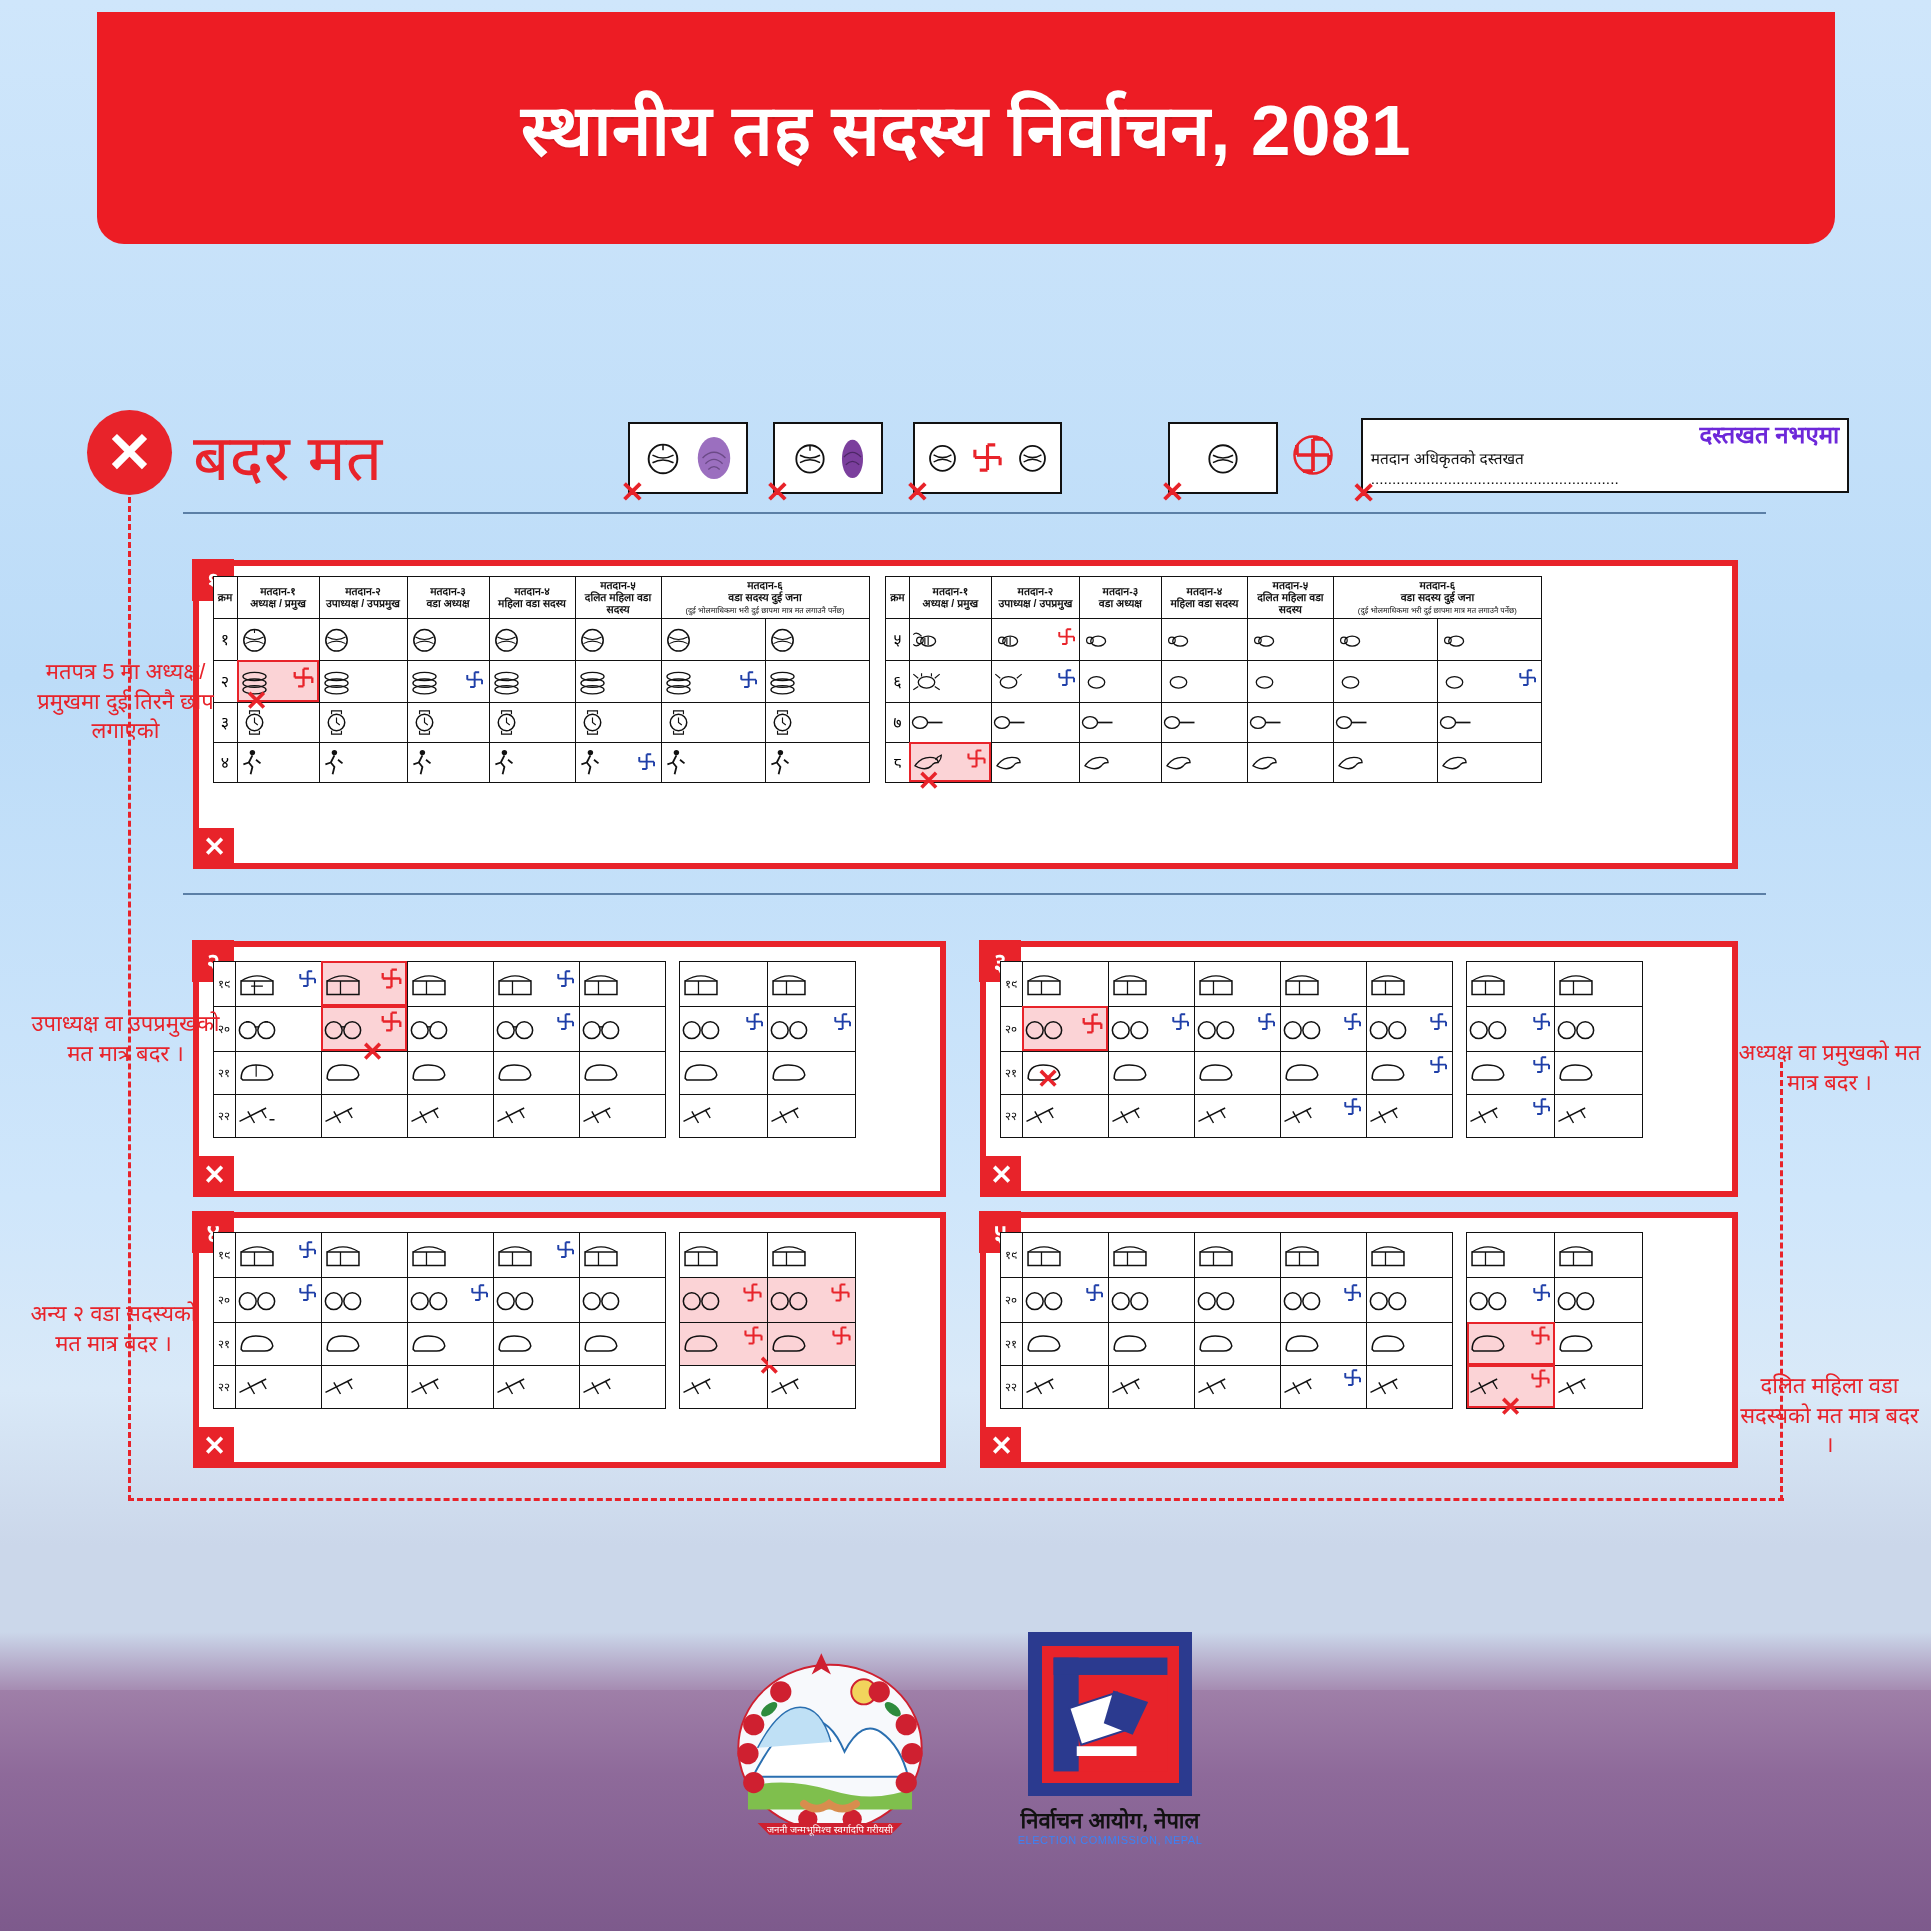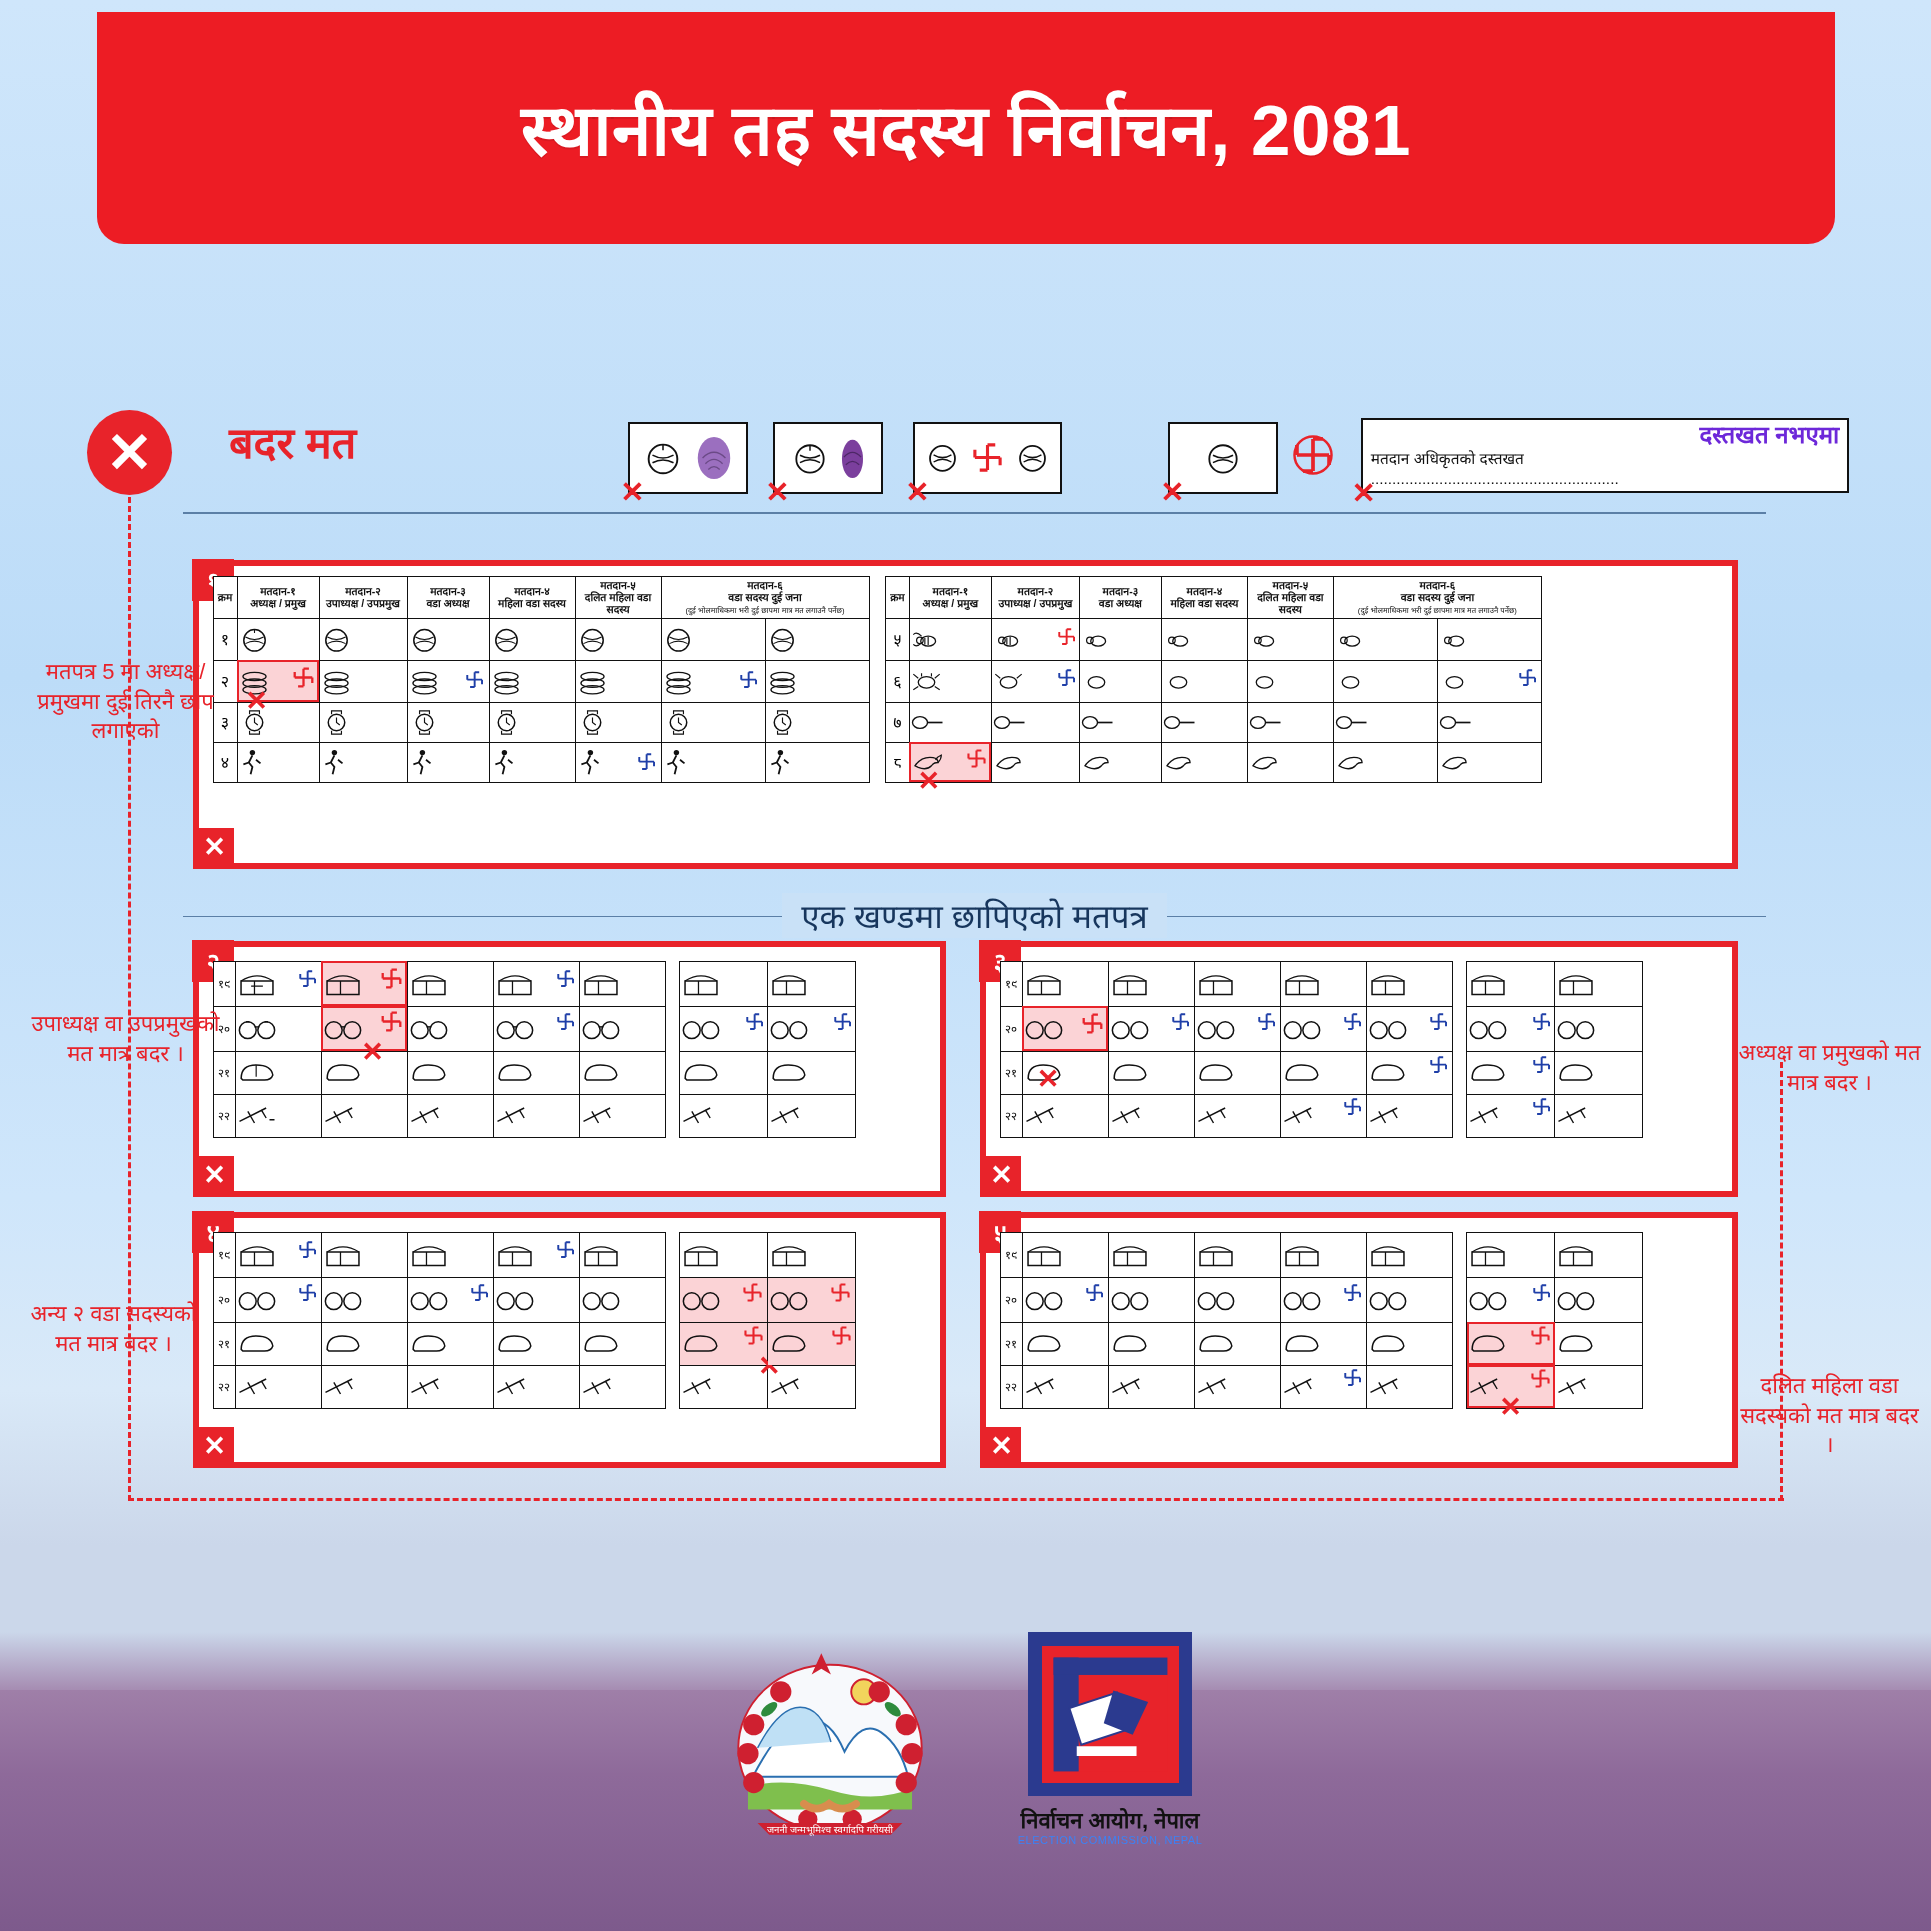--- a/index.html
+++ b/index.html
@@ -29,21 +29,21 @@
     font-family:"Liberation Sans", sans-serif;text-shadow:0 1.9px 0 rgba(0,0,0,.08);
   }
   
   .badar-row{position:absolute;left:87px;top:410px;width:1767px;height:92px;}
   .badar-x-circle{
     position:absolute;left:0;top:0;width:85px;height:85px;border-radius:50%;
     background:#e8232a;display:flex;align-items:center;justify-content:center;
     color:#fff;font-size:56px;font-weight:bold;line-height:1;
   }
   .badar-title{
-    position:absolute;left:106px;top:1.9px;color:#e8232a;font-size:43px;font-weight:bold;margin-left:36px;
+    position:absolute;left:106px;top:1.9px;color:#e8232a;font-size:64px;font-weight:normal;
   }
   .chip{
     position:absolute;top:11.6px;height:68px;border:2.9px solid #111;background:#fff;
     display:flex;align-items:center;justify-content:center;gap:7.7px;
   }
   .chip .mini-x{position:absolute;left:-9.7px;bottom:-17.4px;color:#e8232a;font-size:29px;font-weight:bold;}
   .chip.c1{left:541px;width:116px;}
   .chip.c2{left:686px;width:106px;}
   .chip.c3{left:826px;width:145px;}
   .chip.c4{left:1081px;width:106px;}
@@ -629,21 +629,20 @@
       </tr>
     </tbody>
       </table>
   </div>
 </div>
 
 <div class="caption" style="left:29px;top:657px;width:193px;">मतपत्र 5 मा अध्यक्ष/प्रमुखमा दुई तिरनै छाप लगाएको</div>
 
 <div class="sec-head" style="top:893px;">
   <div class="rule"></div>
-  <span class="txt" style="background:#c9e1f7;">एक खण्डमा छापिएको मतपत्र</span>
 </div>
 
 <div class="panel" style="left:193px;top:941px;width:753px;height:256px;">
   <div class="pnum">२</div>
   <div class="pcross">✕</div>
   <div style="position:absolute;left:13.5px;top:13.5px;display:flex;gap:13.5px;">
     <table class="bal">
       <tbody>
           <tr>
         <td style="width:21px;font-size:11.6px;">१९</td>

